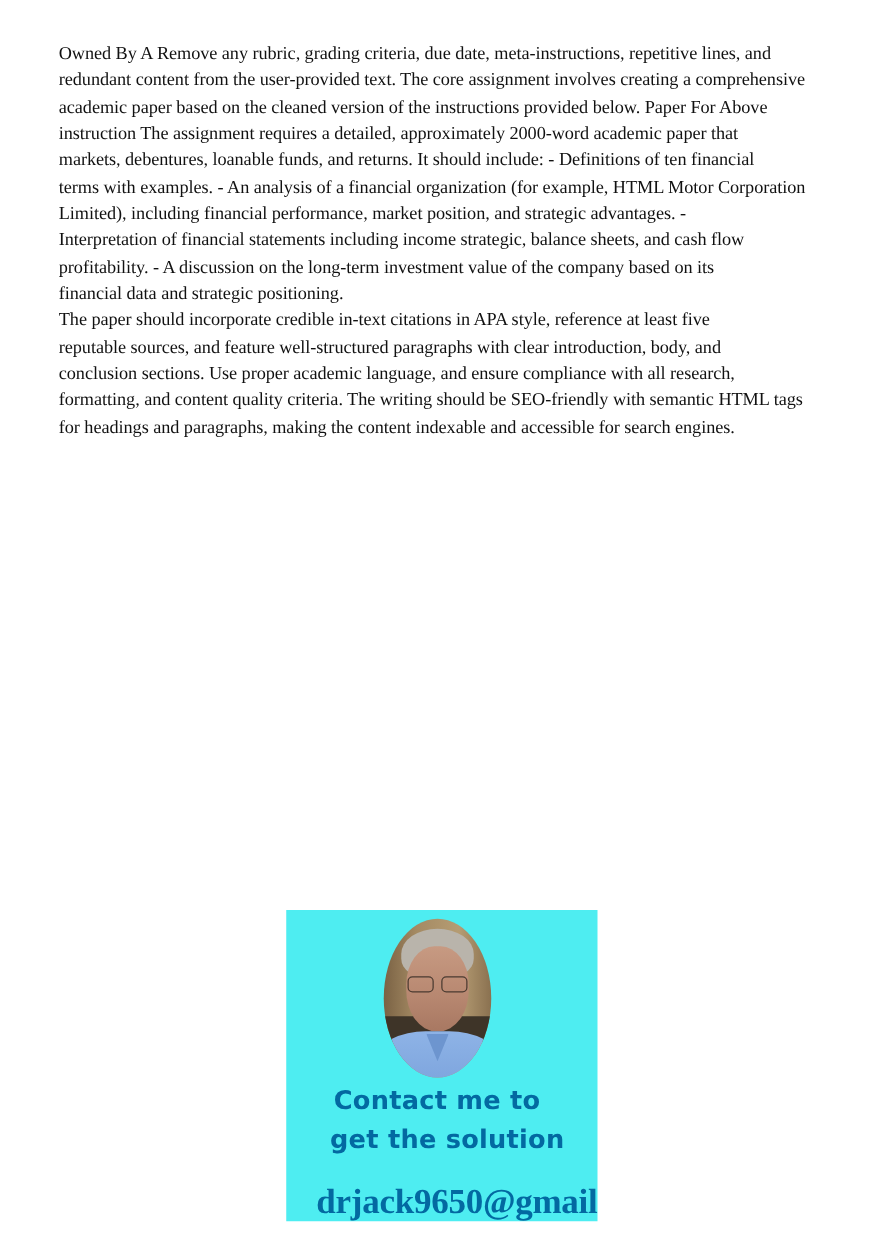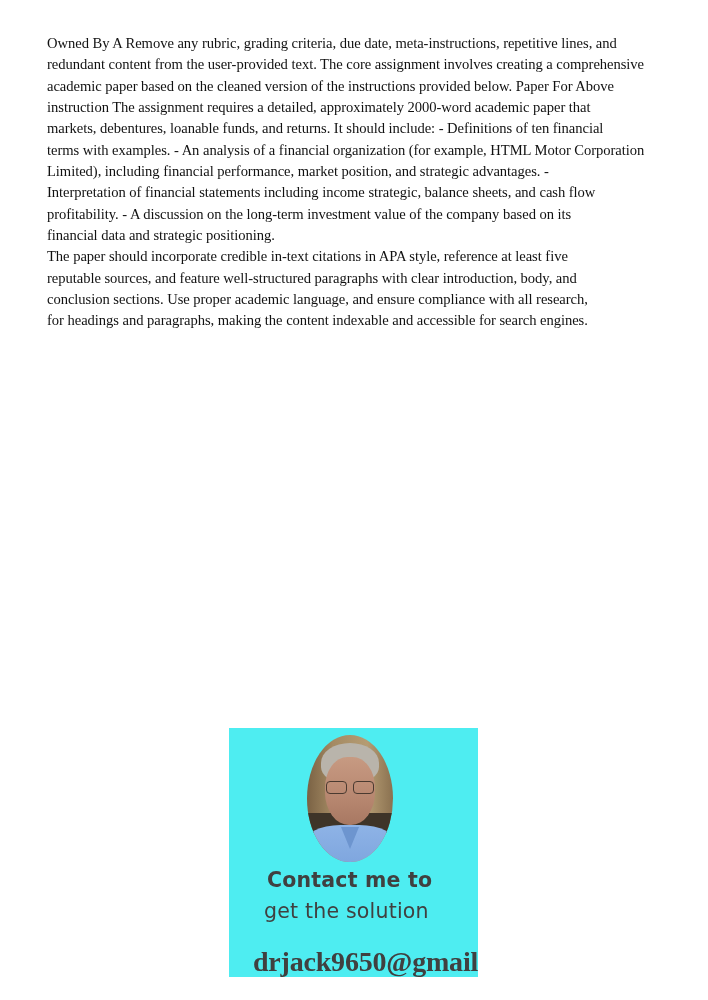--- a/index.html
+++ b/index.html
@@ -100,37 +100,37 @@
       left: 34px; top: 92px;
       width: 18px; height: 22px;
       background: #6d95cf;
       clip-path: polygon(0 0, 100% 0, 50% 100%);
     }
     .promo-line {
       position: absolute;
       left: 0;
       width: 100%;
       text-align: center;
-      color: #404040;
+      color: #0369a1;
       white-space: nowrap;
     }
     .promo-line.h1 {
       top: 140px;
       font-family: "DejaVu Sans", "Liberation Sans", sans-serif;
       font-weight: bold;
       font-size: 20.5px;
       letter-spacing: 0.2px;
       padding-left: 0px;
       text-align: left;
       left: 38px;
     }
     .promo-line.h2 {
       top: 171px;
       font-family: "DejaVu Sans", "Liberation Sans", sans-serif;
-      font-weight: normal;
+      font-weight: bold;
       font-size: 20.5px;
       letter-spacing: 0.2px;
       text-align: left;
       left: 35px;
     }
     .promo-line.email {
       top: 218px;
       font-family: "Liberation Serif", "DejaVu Serif", serif;
       font-weight: bold;
       font-size: 28px;
@@ -151,20 +151,21 @@
     <span class="line">terms with examples. - An analysis of a financial organization (for example, HTML Motor Corporation</span>
     <span class="line">Limited), including financial performance, market position, and strategic advantages. -</span>
     <span class="line">Interpretation of financial statements including income strategic, balance sheets, and cash flow</span>
     <span class="line">profitability. - A discussion on the long-term investment value of the company based on its</span>
     <span class="line">financial data and strategic positioning.</span>
   </p>
   <p>
     <span class="line">The paper should incorporate credible in-text citations in APA style, reference at least five</span>
     <span class="line">reputable sources, and feature well-structured paragraphs with clear introduction, body, and</span>
     <span class="line">conclusion sections. Use proper academic language, and ensure compliance with all research,</span>
+    <span class="line">formatting, and content quality criteria. The writing should be SEO-friendly with semantic HTML tags</span>
     <span class="line">for headings and paragraphs, making the content indexable and accessible for search engines.</span>
   </p>
 </main>
 
 <div class="promo">
   <div class="portrait">
     <div class="bg-dark"></div>
     <div class="hair"></div>
     <div class="face"></div>
     <div class="glasses"></div>

